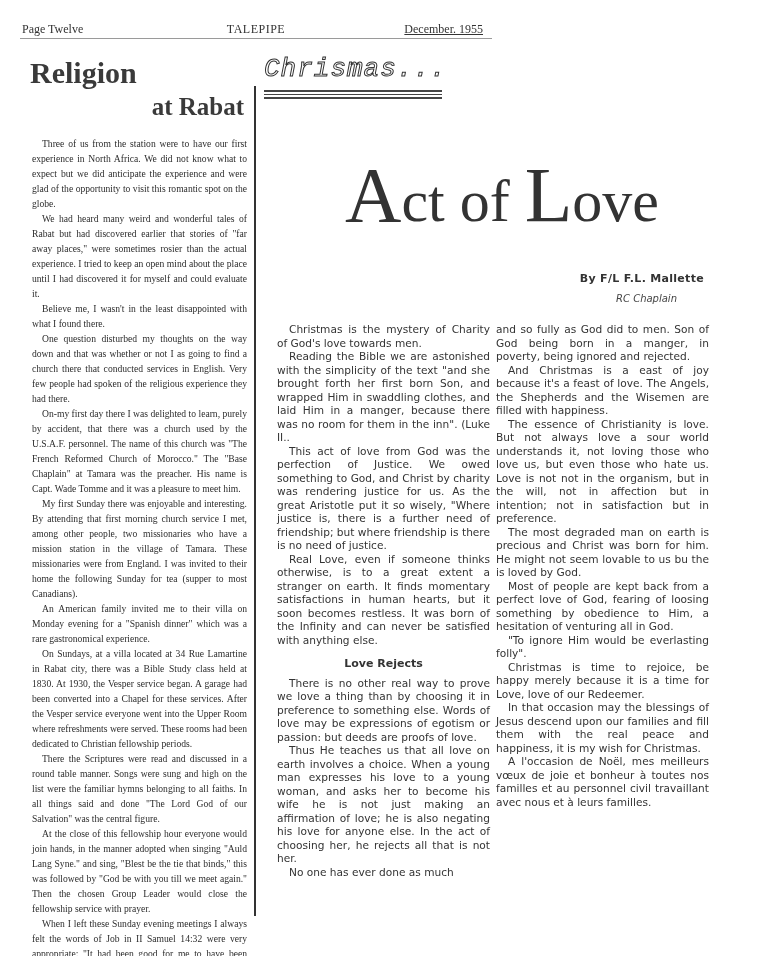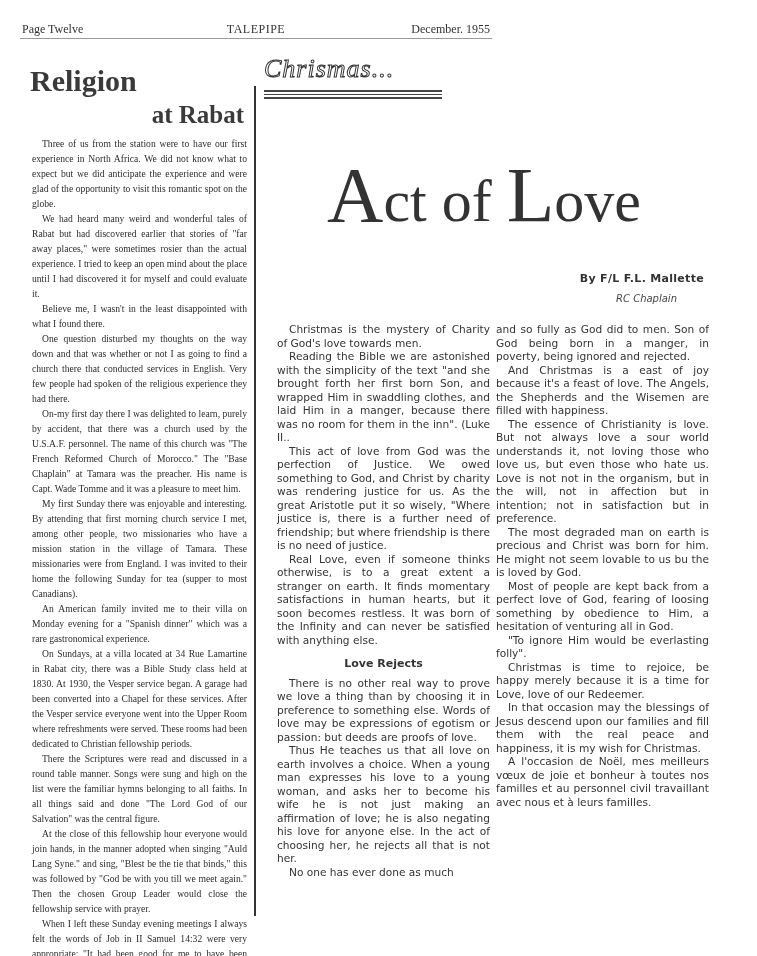--- a/index.html
+++ b/index.html
@@ -1,39 +1,39 @@
 <!DOCTYPE html>
 <html><head>
   <meta charset="utf-8">
   <style>
     html, body { margin: 0; padding: 0; background: #ffffff; }
     body { width: 757px; height: 956px; position: relative; overflow: hidden; color: #2a2a2a; }
     .header-row { position: absolute; top: 22px; left: 22px; width: 468px; height: 20px; font-family: "Liberation Serif", serif; font-size: 12px; color: #333; }
     .hdr-left { position: absolute; left: 0; top: 0; }
     .hdr-center { position: absolute; left: 0; right: 0; top: 0; text-align: center; letter-spacing: 0.5px; }
-    .hdr-right { position: absolute; right: 0; top: 0; }
+    .hdr-right { position: absolute; right: 7px; top: 0; text-decoration: underline; }
     .hdr-rule { position: absolute; top: 38px; left: 20px; width: 472px; height: 1px; background: #9a9a9a; }
 
     .col-divider { position: absolute; left: 254px; top: 86px; width: 2px; height: 830px; background: #333; }
 
     
-    .left-title { position: absolute; left: 30px; top: 64px; width: 218px; font-family: "Liberation Serif", serif; font-weight: bold; color: #3a3a3a; }
+    .left-title { position: absolute; left: 30px; top: 56px; width: 218px; font-family: "Liberation Serif", serif; font-weight: bold; color: #3a3a3a; }
     .left-title .l1 { font-size: 30px; line-height: 34px; display: block; }
     .left-title .l2 { font-size: 25px; line-height: 34px; display: block; text-align: right; padding-right: 4px; }
 
     .left-body { position: absolute; left: 32px; top: 136px; width: 215px; font-family: "Liberation Serif", serif; font-size: 9.6px; line-height: 15px; text-align: justify; color: #2c2c2c; }
     .left-body p { margin: 0; text-indent: 10px; }
     .left-sig { text-align: right !important; padding-right: 44px; margin-top: 3px !important; text-indent: 0 !important; }
 
     
-    .script-head { position: absolute; left: 264px; top: 54px; font-family: Liberation Serif, serif; font-style: italic; font-size: 26px; color: #fff; -webkit-text-stroke: 1px #333; letter-spacing: 1px; }
+    .script-head { position: absolute; left: 264px; top: 54px; font-family: Liberation Mono, monospace; font-style: italic; font-size: 26px; color: #fff; -webkit-text-stroke: 1px #333; letter-spacing: 1px; }
     .script-rules { position: absolute; left: 264px; top: 90px; width: 178px; }
     .script-rules div { height: 1.5px; background: #444; margin-bottom: 2px; }
 
-    .big-title { position: absolute; left: 244px; top: 150px; width: 480px; text-align: center; font-family: "Liberation Serif", serif; color: #333; }
+    .big-title { position: absolute; left: 262px; top: 150px; width: 480px; text-align: center; font-family: "Liberation Serif", serif; color: #333; }
     .big-title span { display: inline-block; }
     .big-title .cap { font-size: 78px; }
     .big-title .small { font-size: 60px; }
 
     .byline { position: absolute; right: 53px; top: 272px; font-family: "DejaVu Sans", sans-serif; font-size: 11px; font-weight: bold; color: #333; letter-spacing: 0.3px; }
     .byline-role { position: absolute; right: 80px; top: 293px; font-family: "DejaVu Sans", sans-serif; font-size: 10px; font-style: italic; color: #444; }
 
     .right-col { position: absolute; top: 323px; width: 213px; font-family: "DejaVu Sans", sans-serif; font-size: 10.6px; line-height: 13.5px; text-align: justify; color: #333; }
     .right-col.c1 { left: 277px; }
     .right-col.c2 { left: 496px; }

